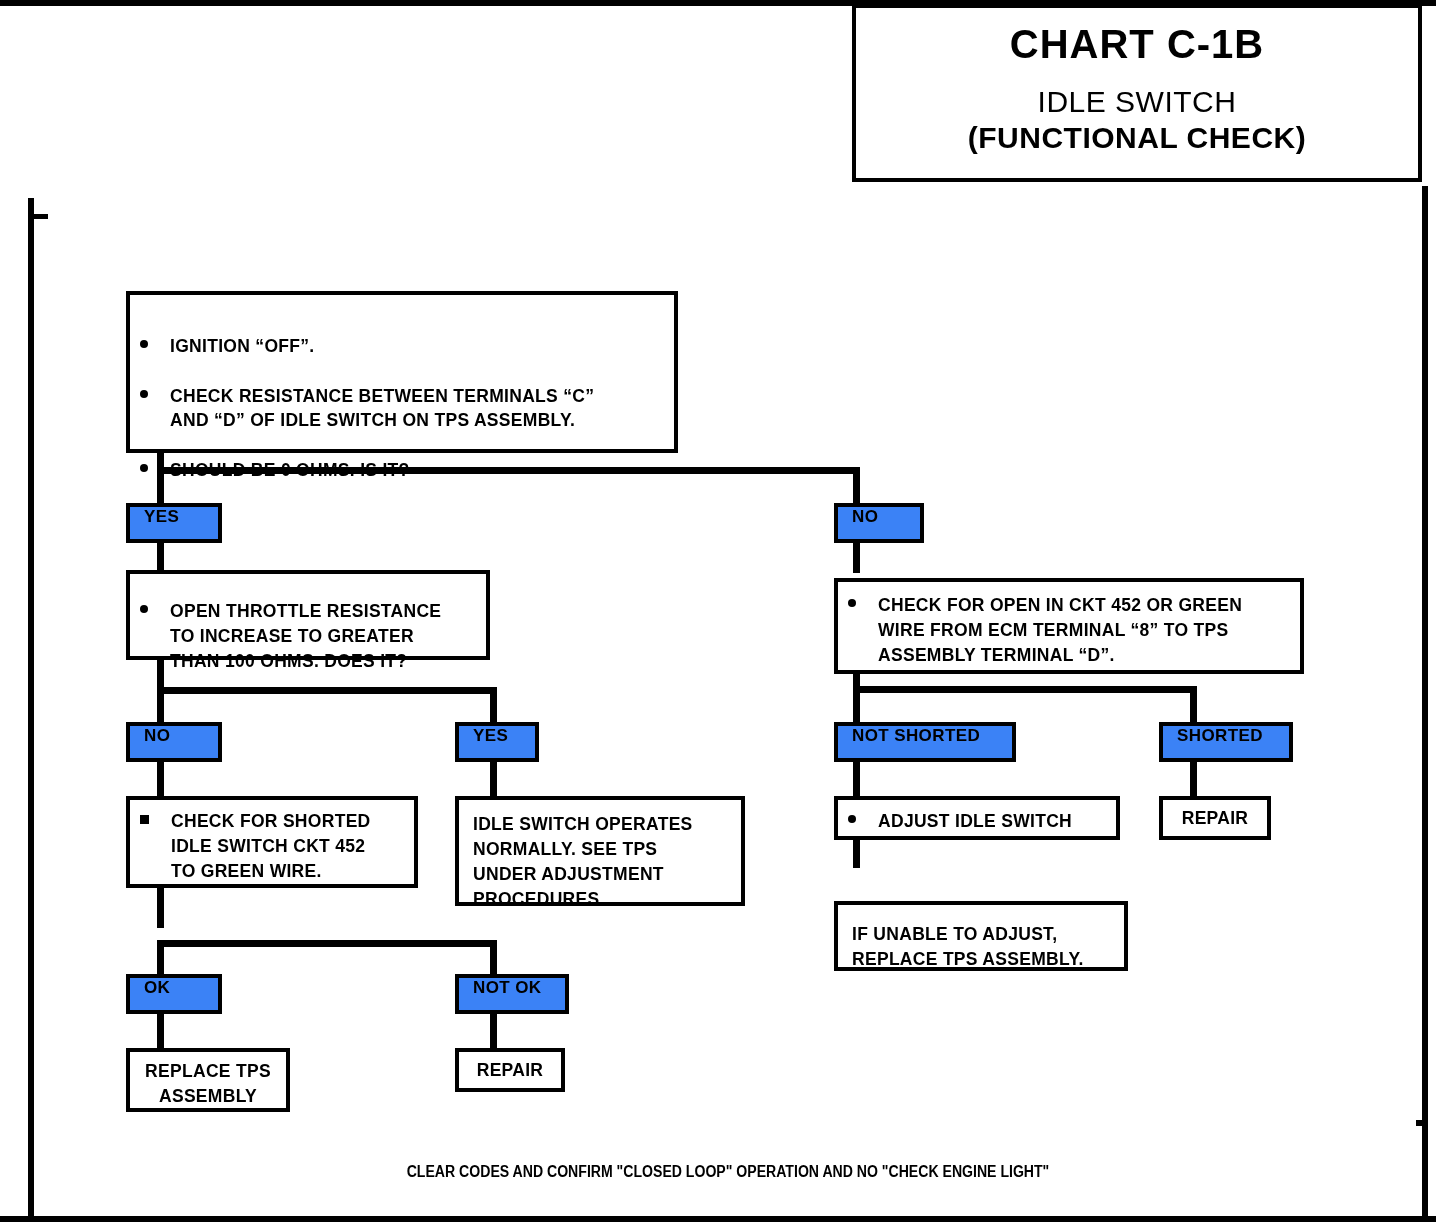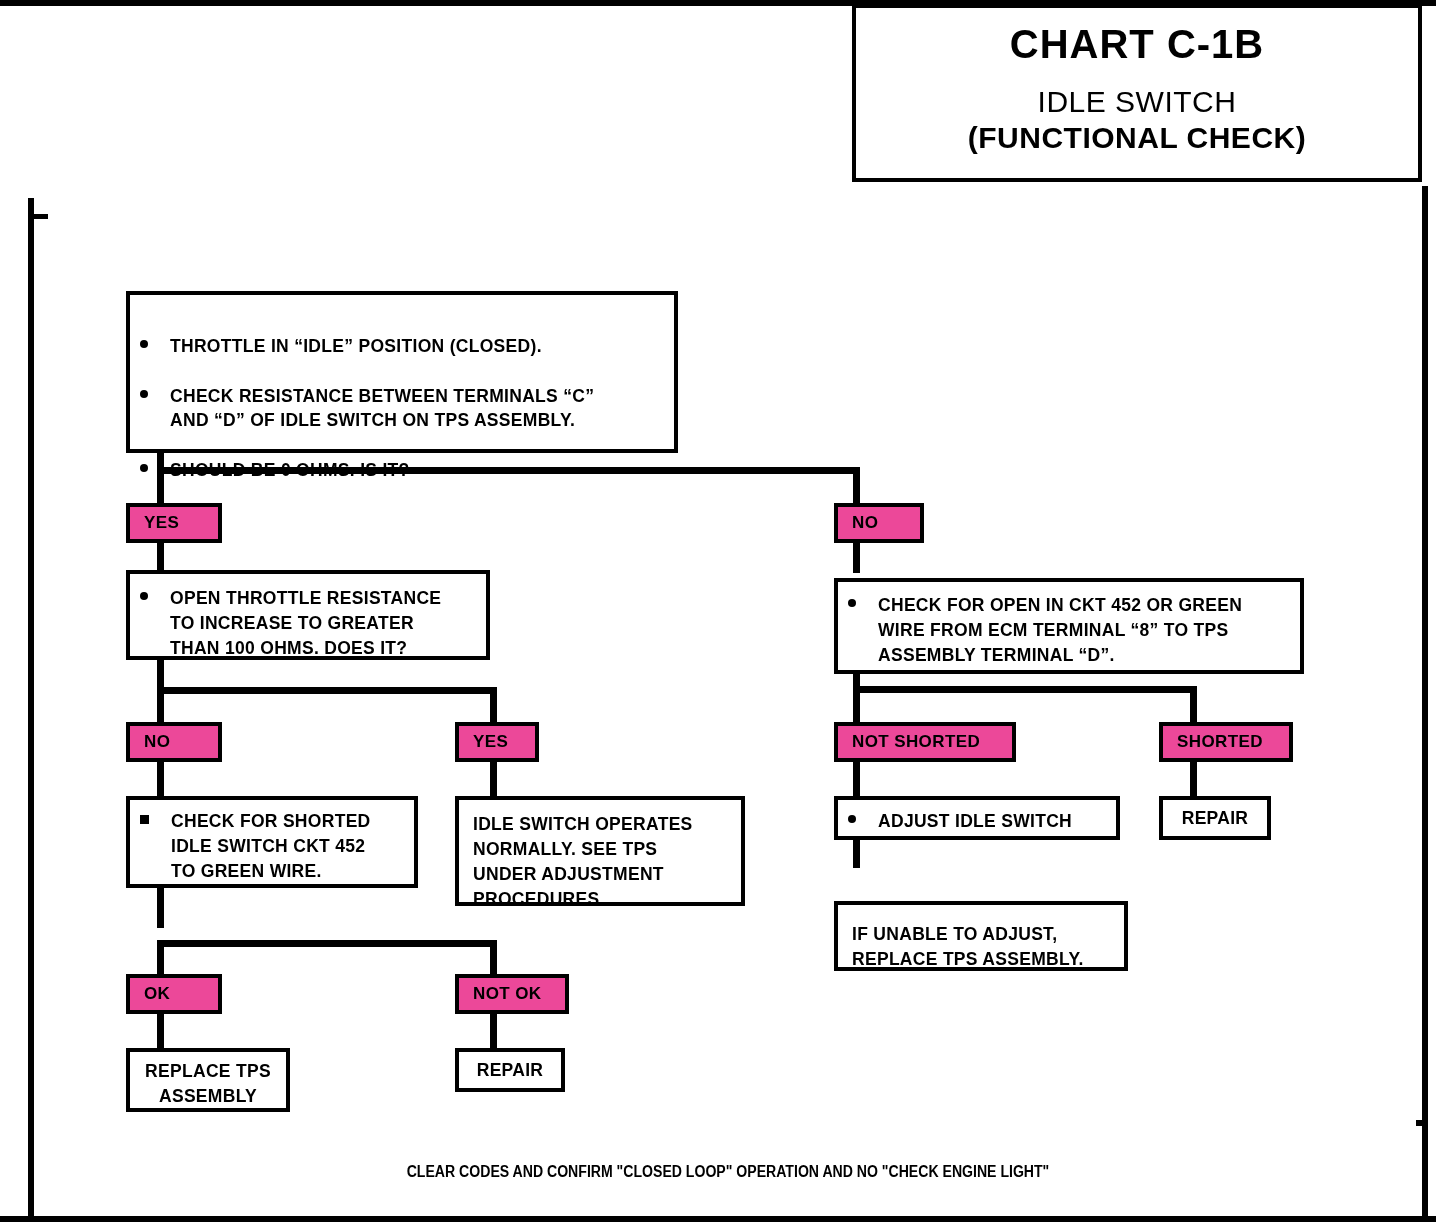--- a/index.html
+++ b/index.html
@@ -77,24 +77,23 @@
     letter-spacing: 0.3px;
     line-height: 1.42;
     white-space: pre-line;
   }
 
   
   .chip {
     position: absolute;
     border: 4px solid #000;
     box-sizing: border-box;
-    background: #ec4899;
+    background: #3b82f6;
     color: #000;
     display: flex;
-    align-items: center;
     font-size: 17px;
     font-weight: bold;
     letter-spacing: 0.4px;
   }
   .chip.left-al { justify-content: flex-start; padding-left: 14px; }
 
   
   .blist { margin:0; padding:0; list-style:none; }
   .brow { display:flex; align-items:flex-start; }
   .bdot {
@@ -178,42 +177,42 @@
   <div class="ln" style="left:157px; top:940px; width:7px; height:38px;"></div>
   <div class="ln" style="left:490px; top:940px; width:7px; height:38px;"></div>
 
   <div class="ln" style="left:157px; top:1013px; width:7px; height:38px;"></div>
   <div class="ln" style="left:490px; top:1013px; width:7px; height:38px;"></div>
 
   <div class="fbox" style="left:126px; top:291px; width:552px; height:162px; padding:14px 10px 0 0;">
     <ul class="blist fbox-inner">
       <li class="brow">
         <span class="bdot"></span>
-        <span class="btext">THROTTLE IN “IDLE” POSITION (CLOSED).</span>
+        <span class="btext">IGNITION “OFF”.</span>
       </li>
       <li class="brow">
         <span class="bdot"></span>
         <span class="btext">CHECK RESISTANCE BETWEEN TERMINALS “C”
 AND “D” OF IDLE SWITCH ON TPS ASSEMBLY.</span>
       </li>
       <li class="brow">
         <span class="bdot"></span>
         <span class="btext">SHOULD BE 0 OHMS. IS IT?</span>
       </li>
     </ul>
   </div>
 
   <div class="chip left-al" style="left:126px; top:503px; width:96px; height:40px;">
     <span>YES</span>
   </div>
   <div class="chip left-al" style="left:834px; top:503px; width:90px; height:40px;">
     <span>NO</span>
   </div>
 
-  <div class="fbox" style="left:126px; top:570px; width:364px; height:90px; padding:12px 8px 0 0;">
+  <div class="fbox" style="left:126px; top:570px; width:364px; height:90px; padding:25px 8px 0 0;">
     <div class="fbox-inner brow">
       <span class="bdot"></span>
       <span class="btext">OPEN THROTTLE RESISTANCE
 TO INCREASE TO GREATER
 THAN 100 OHMS. DOES IT?</span>
     </div>
   </div>
 
   <div class="fbox" style="left:834px; top:570px; width:470px; height:96px; padding:11px 8px 0 0;margin-top:8px;">
     <div class="fbox-inner brow">

